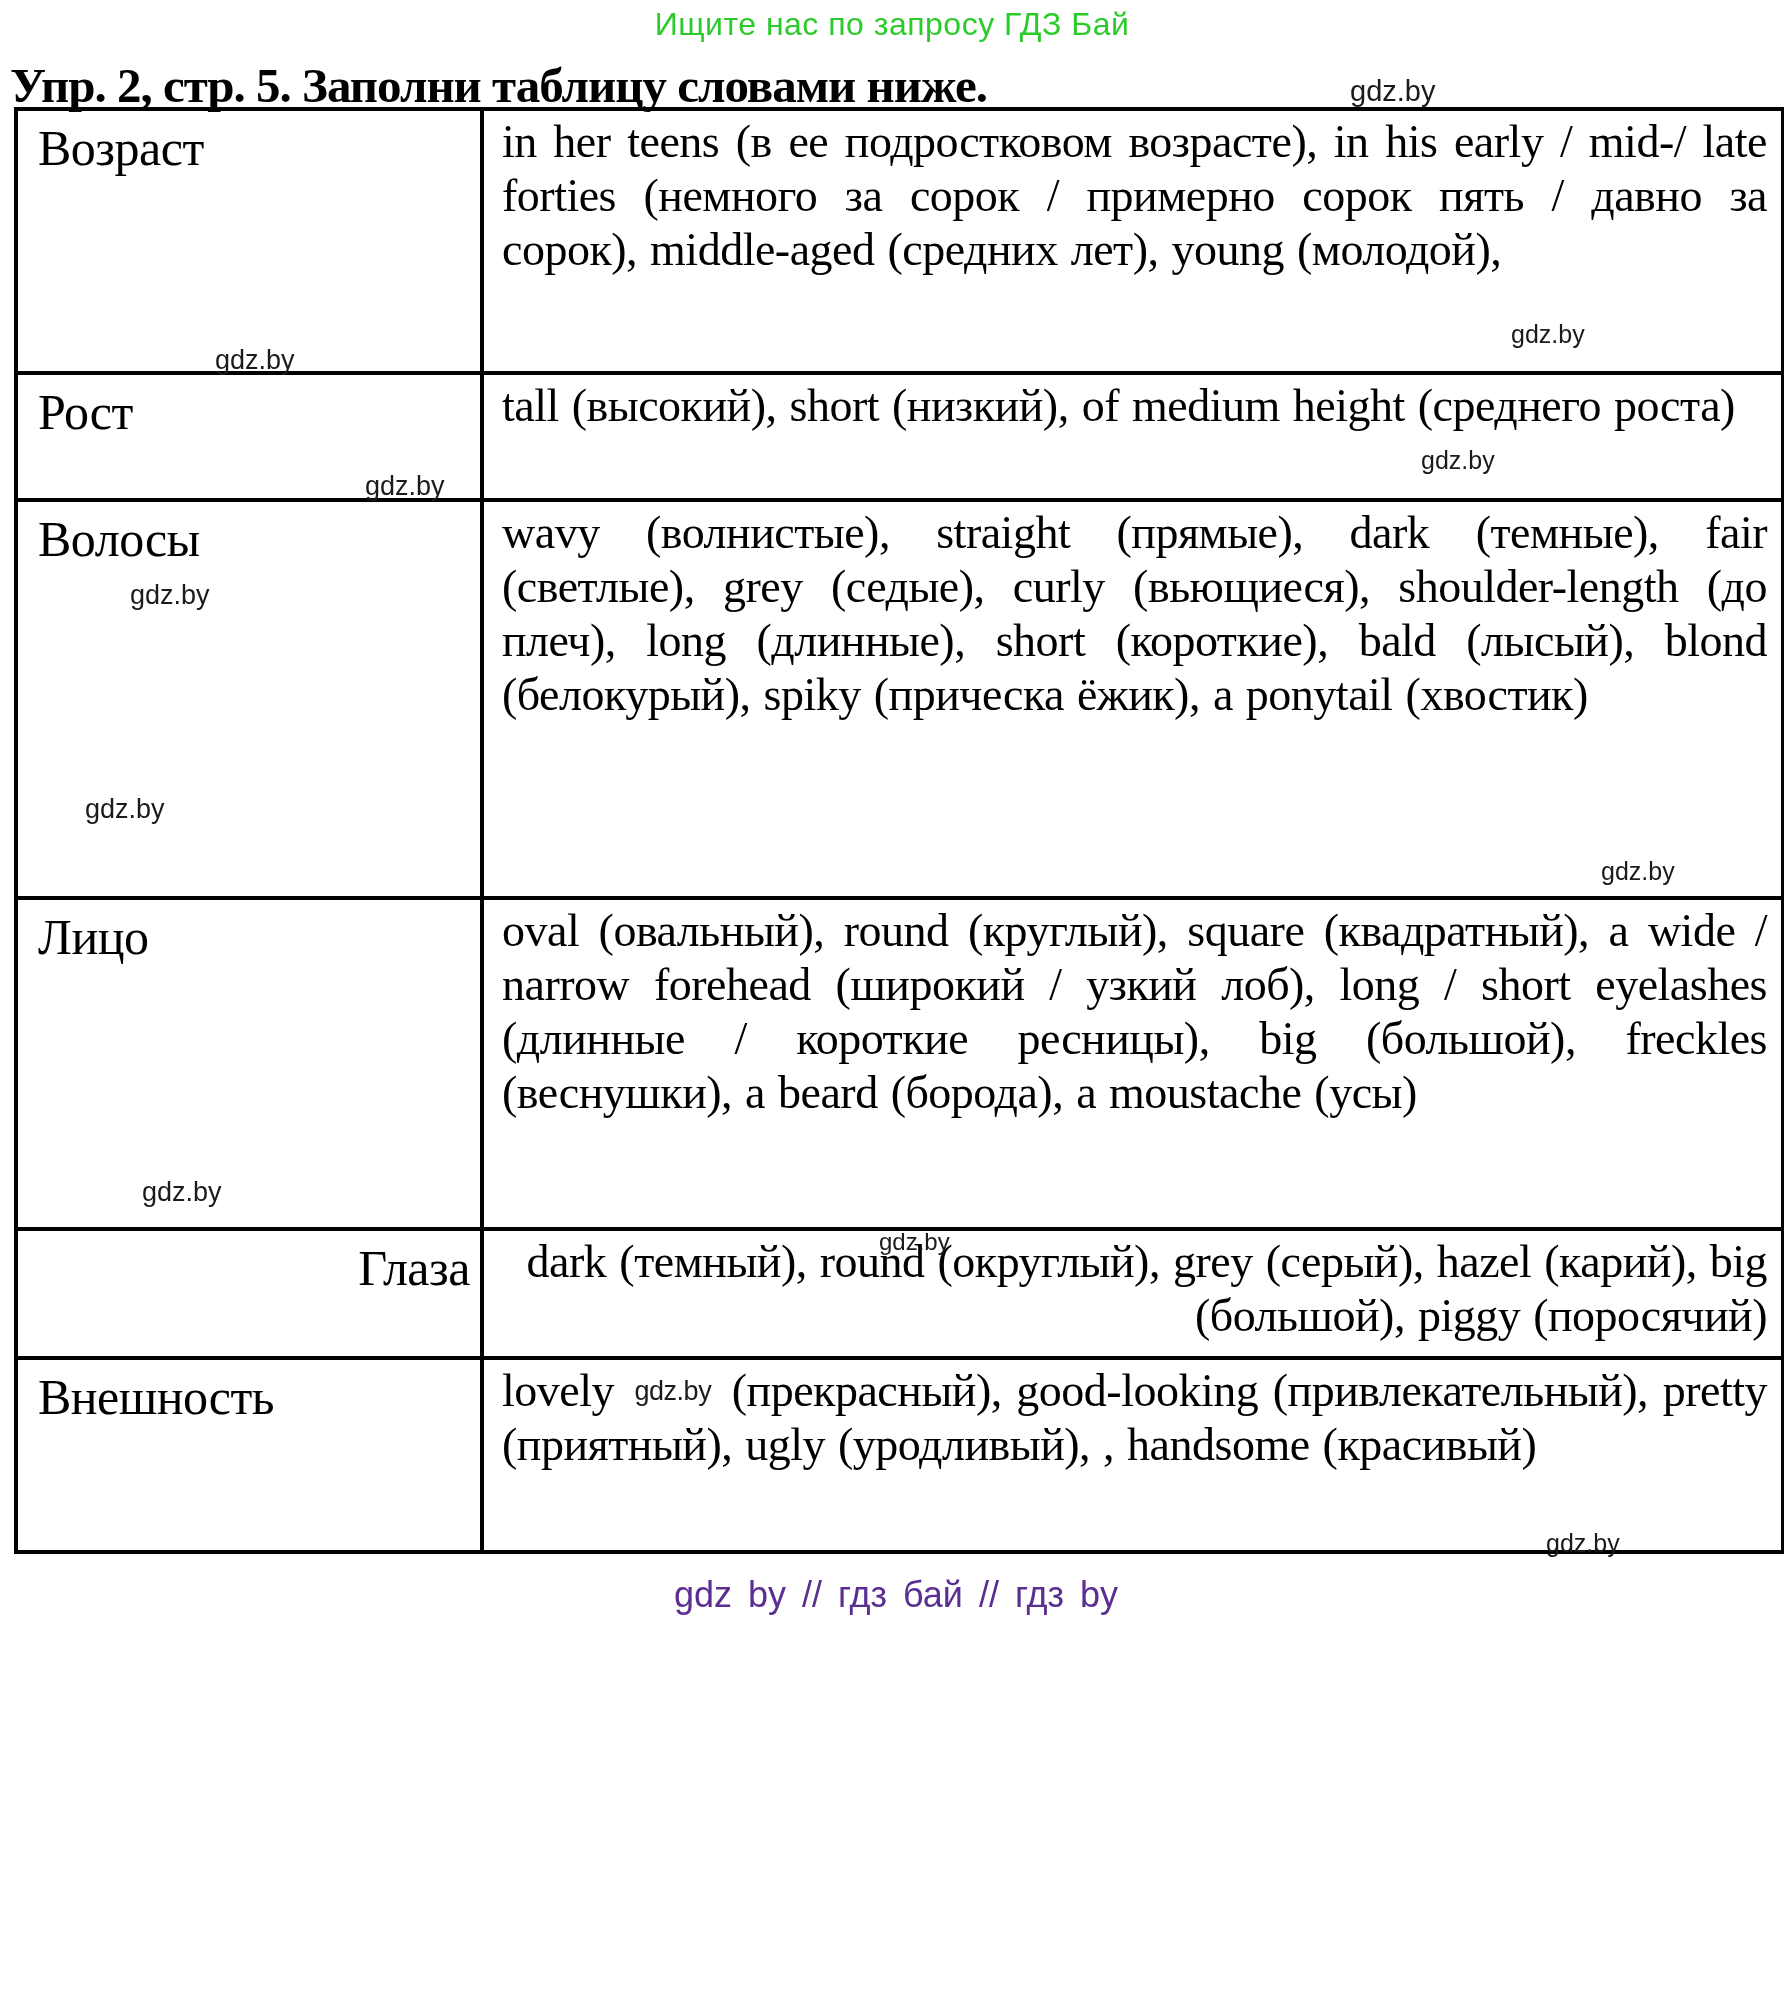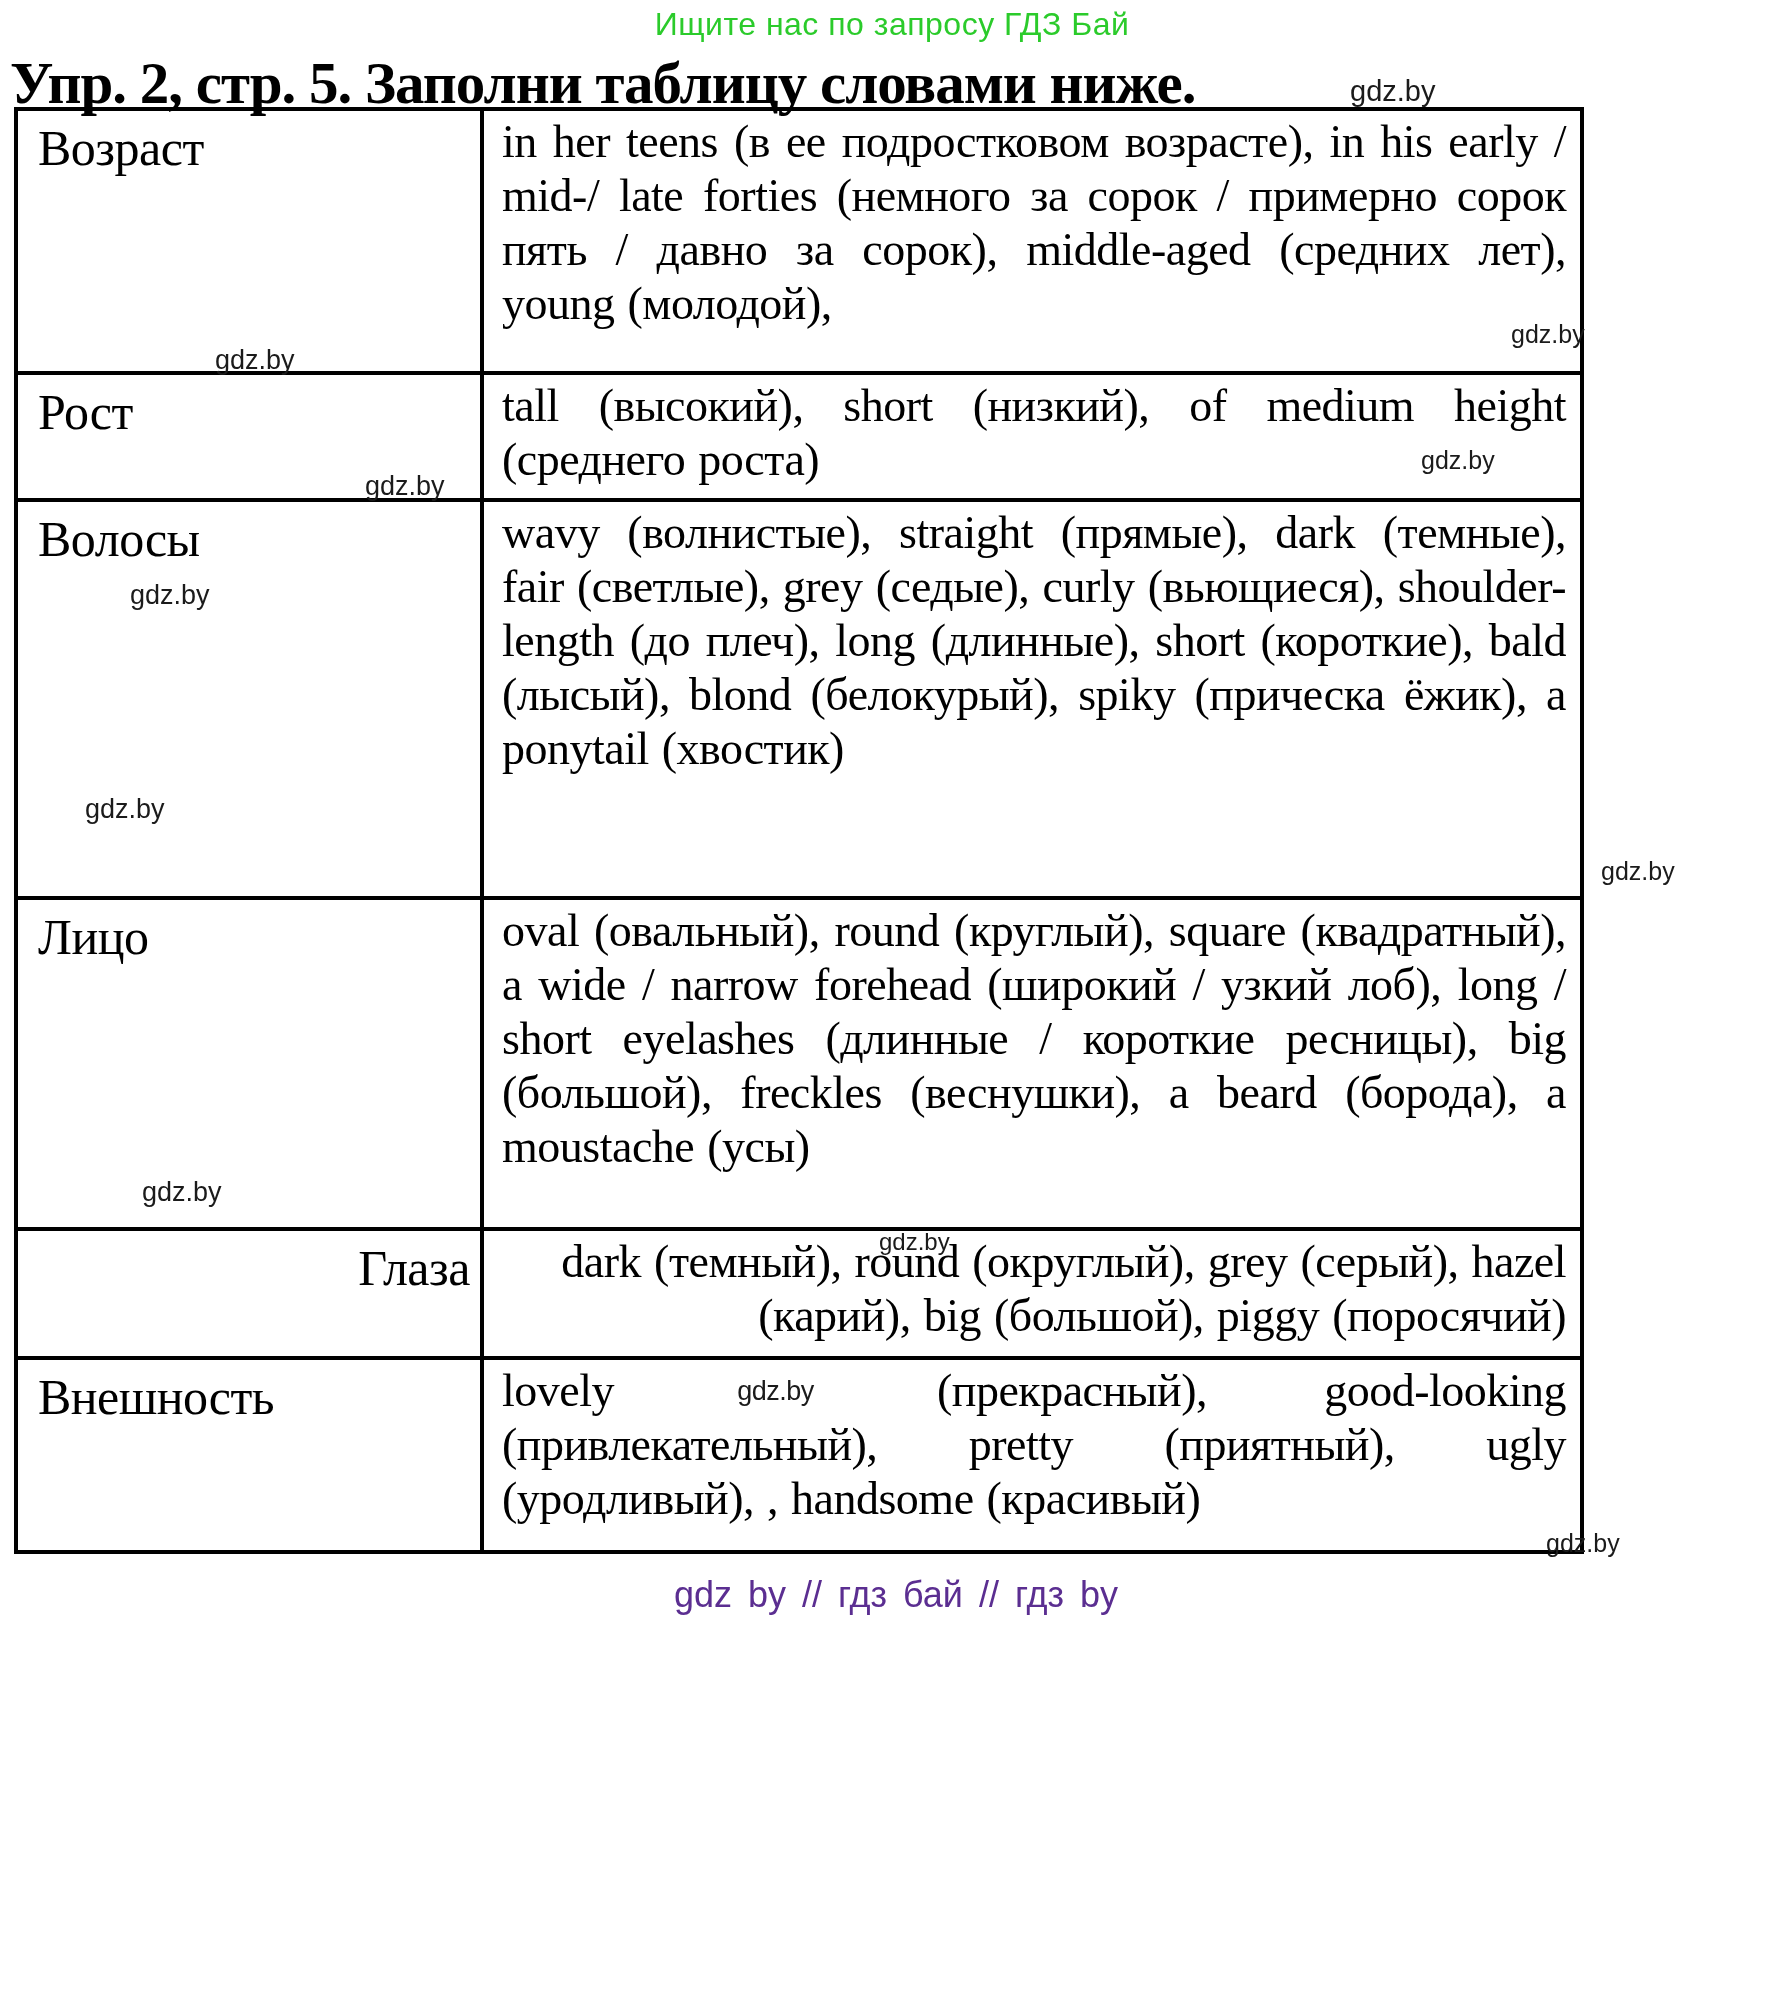--- a/index.html
+++ b/index.html
@@ -28,24 +28,24 @@
 
   
   .title-row {
     position: relative;
     height: 58px;
     margin: 2px 0 4px 0;
   }
   .title-row h1 {
     position: absolute;
     left: 10px;
-    top: 4px;
+    top: 12px;
     margin: 0;
     font-family: "Liberation Serif", serif;
-    font-size: 59px;
+    font-size: 49px;
     font-weight: bold;
     letter-spacing: -1px;
     white-space: nowrap;
   }
 
   
   .wm {
     position: absolute;
     font-family: "Liberation Sans", sans-serif;
     font-size: 27px;
@@ -60,21 +60,21 @@
     font-size: 27px;
     color: #1b1b1b;
     vertical-align: 6px;
     padding: 0 6px;
   }
 
   
   table.vocab {
     border-collapse: collapse;
     table-layout: fixed;
-    width: 1570px;
+    width: 1771px;
     margin-left: 14px;
     border: 4px solid #000;
   }
   col.c1 { width: 466px; }
   td {
     border: 4px solid #000;
     vertical-align: top;
     position: relative;
     box-sizing: border-box;
   }

